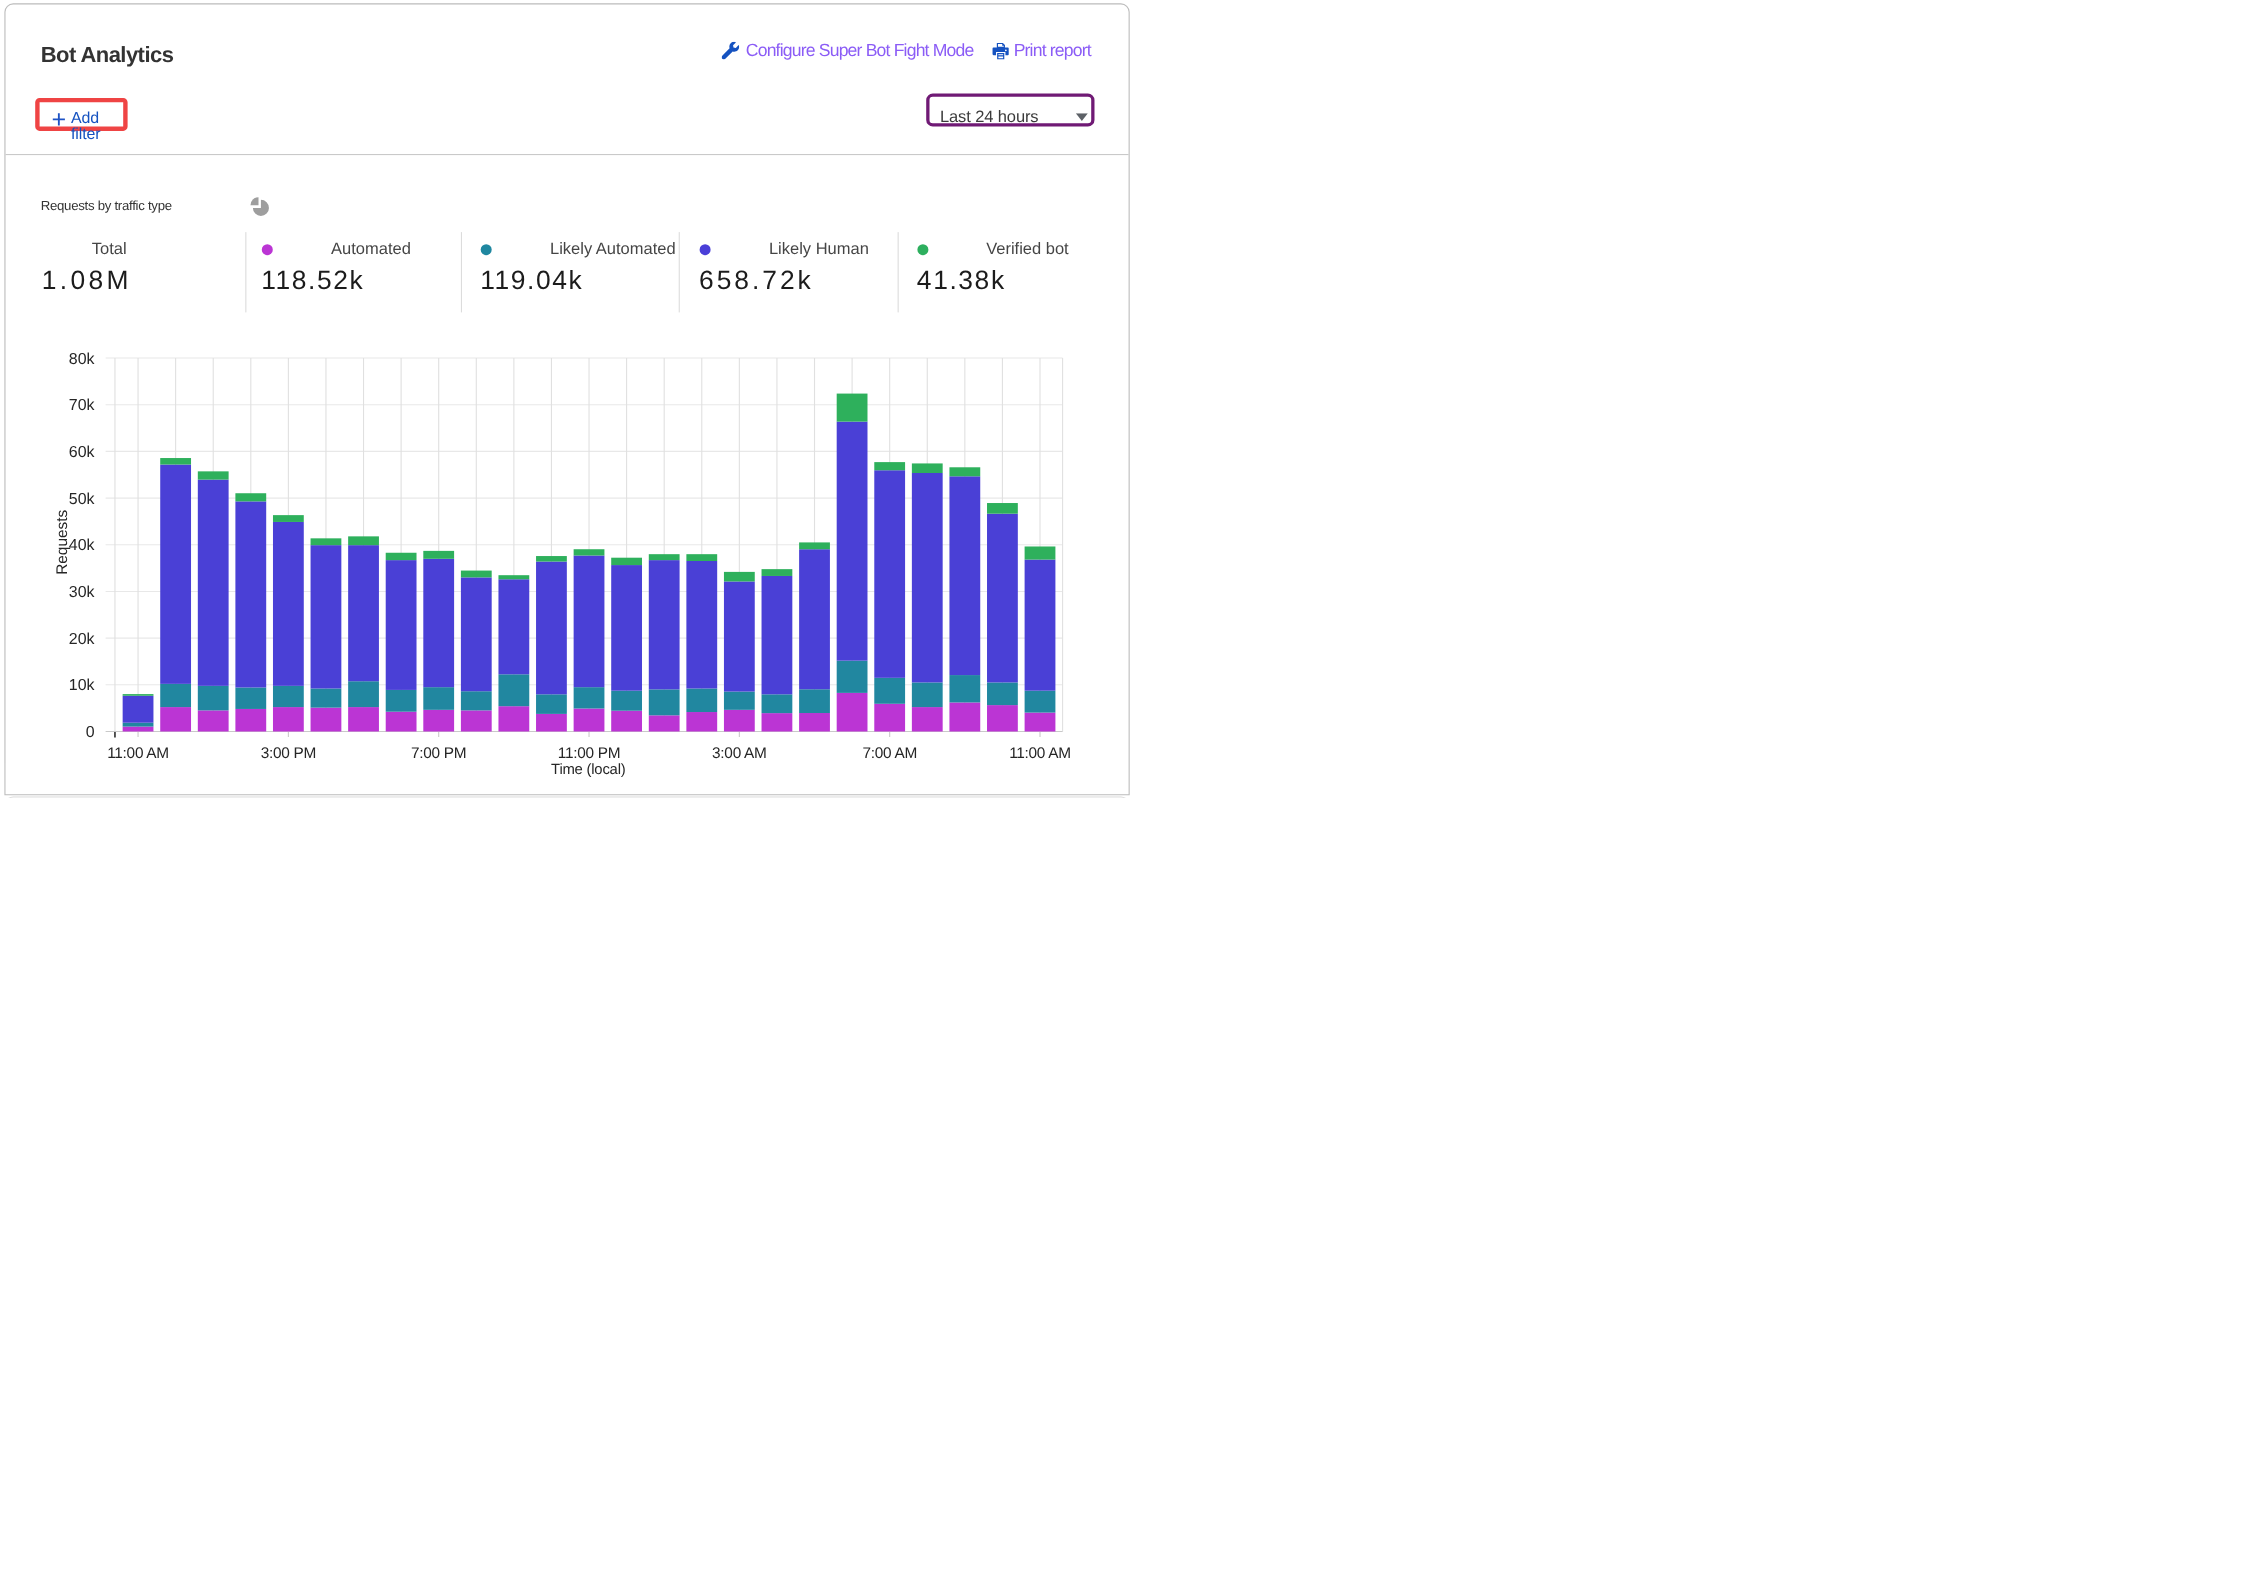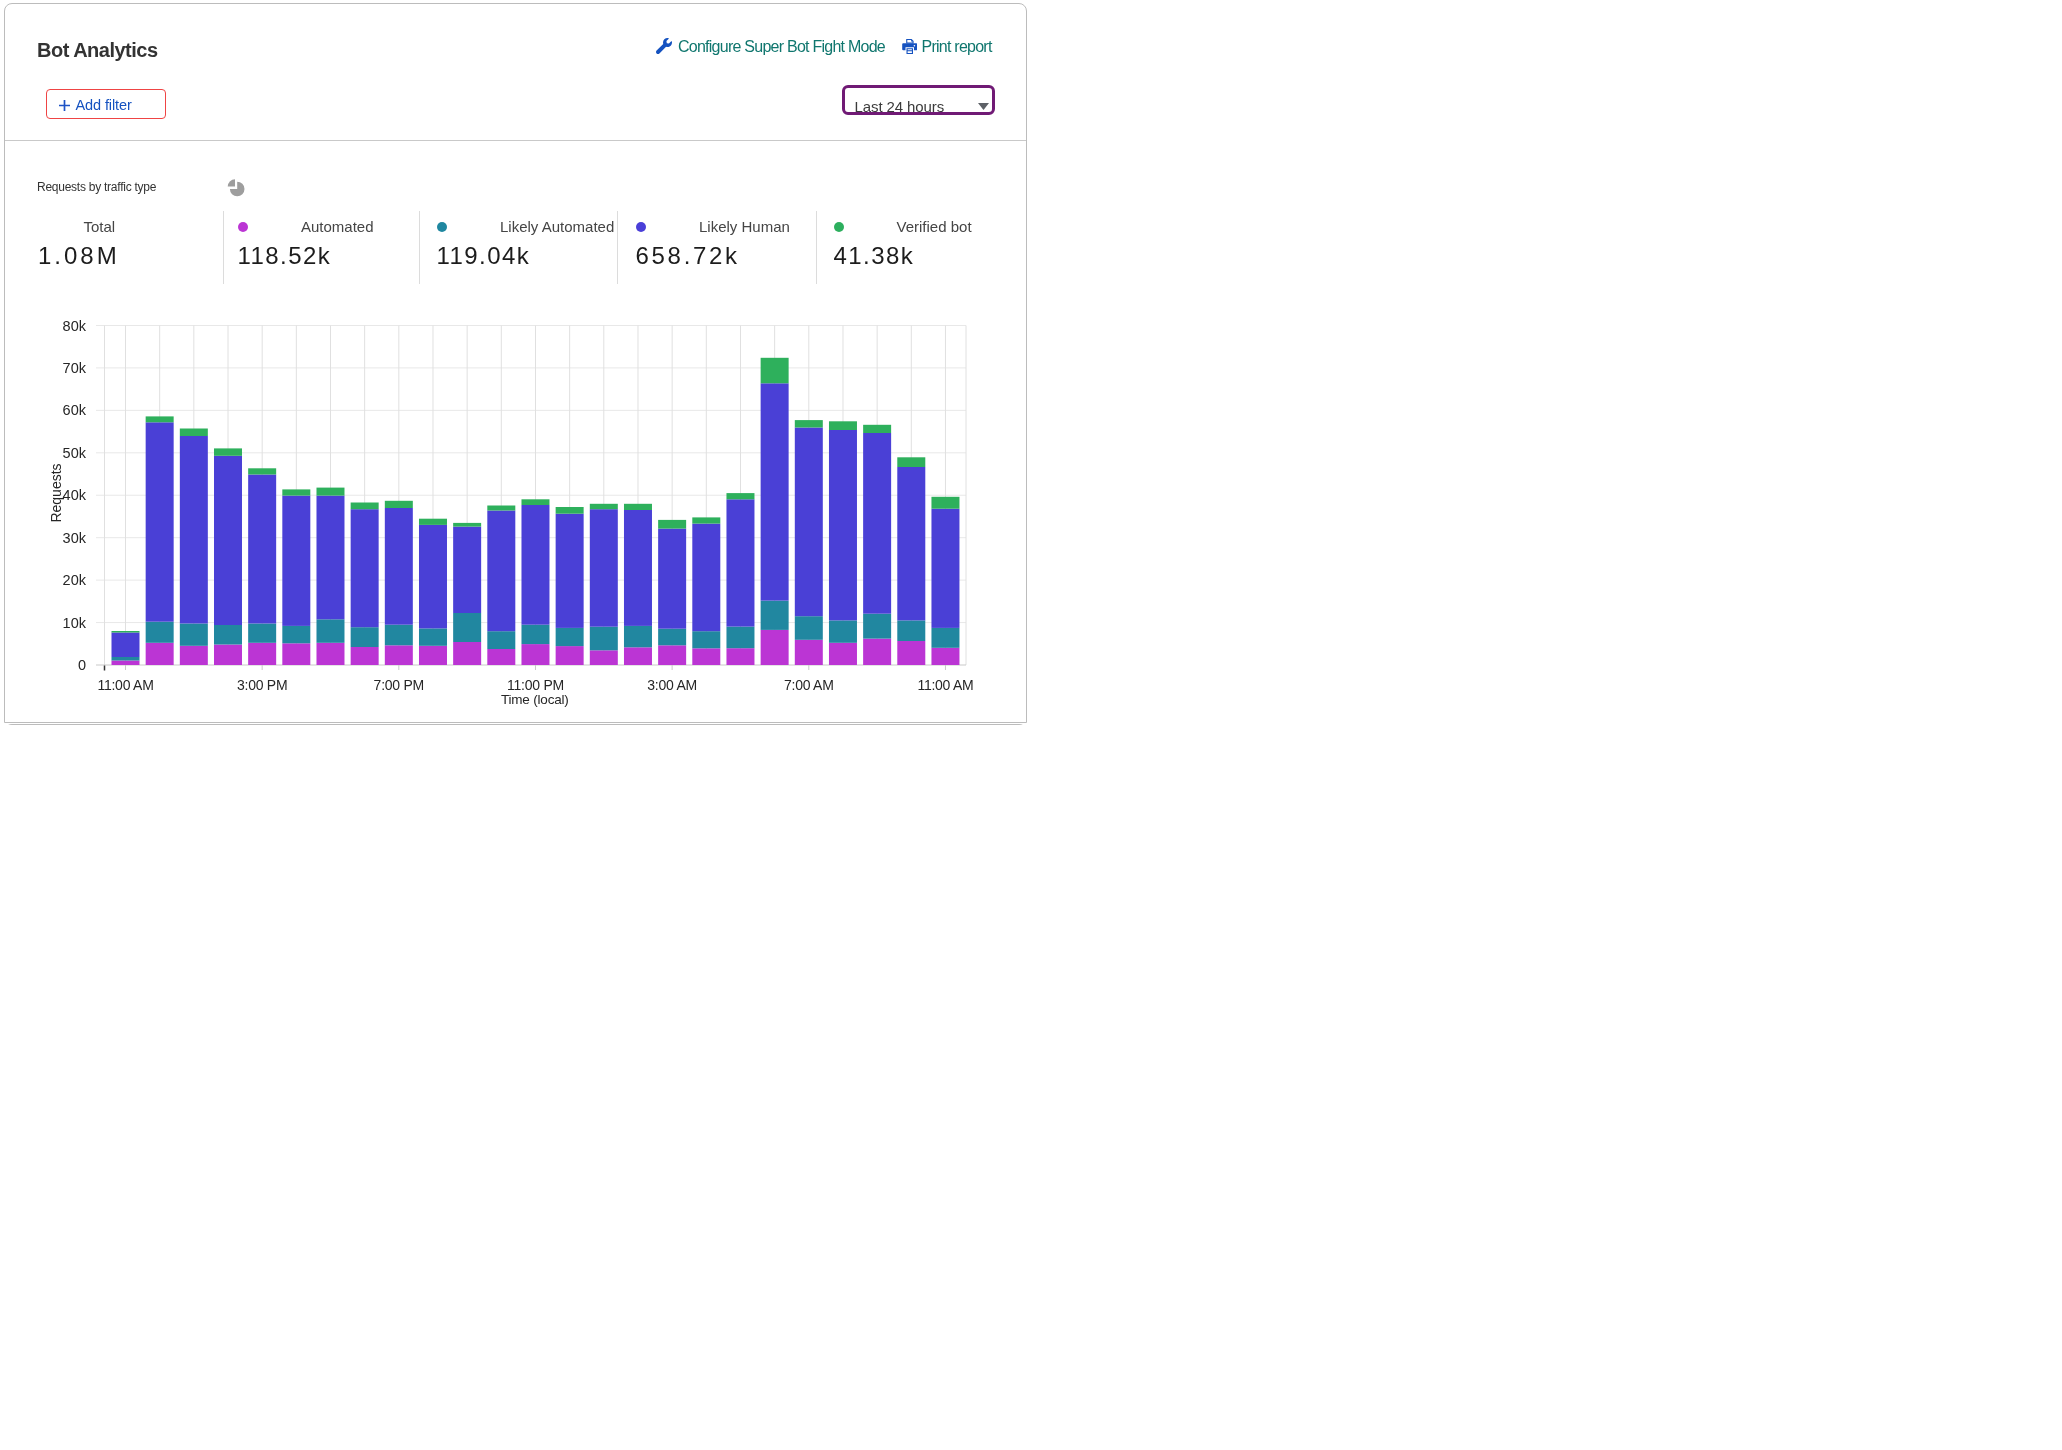--- a/index.html
+++ b/index.html
@@ -1,20 +1,20 @@
 <!DOCTYPE html>
 <html><head><meta charset="utf-8"><style>
 * { margin:0; padding:0; box-sizing:border-box; }
 html,body { width:1031px; height:725px; background:#fff; font-family:"Liberation Sans",sans-serif; position:relative; overflow:hidden; }
 .abs { position:absolute; }
 .card { position:absolute; left:4px; top:3px; width:1023px; height:719.5px; border:1px solid #bcbcbc; border-radius:8px 8px 0 0; }
 .card2 { position:absolute; left:4px; top:724px; width:1023px; height:10px; border:1px solid #bcbcbc; border-bottom:none; border-radius:8px 8px 0 0; }
 .title { position:absolute; left:37px; top:40px; font-size:20px; font-weight:700; color:#333; line-height:1; letter-spacing:-0.5px; }
-.link { position:absolute; top:39.2px; font-size:16px; line-height:1; color:#0f766e; letter-spacing:-0.75px; }
-.addfilter { position:absolute; left:46px; top:88.5px; width:120px; height:30.5px; border:1px solid #ef4444; border-radius:4px; }
+.link { position:absolute; top:39.2px; font-size:16px; line-height:1; color:#8b5cf6; letter-spacing:-0.75px; }
+.addfilter { position:absolute; left:32px; top:88.5px; width:84px; height:30.5px; border:4px solid #ef4444; border-radius:4px; }
 .addfilter .txt { position:absolute; left:28.5px; top:8.3px; font-size:14.5px; line-height:1; color:#1552c0; letter-spacing:-0.1px; }
 .dropdown { position:absolute; left:841.5px; top:85px; width:153px; height:30px; border:3px solid #701a75; border-radius:6px; }
 .dropdown .txt { position:absolute; left:10px; top:10.6px; font-size:15px; line-height:1; color:#3b3b3b; letter-spacing:-0.1px; }
 .divider { position:absolute; left:5px; top:139.5px; width:1021px; height:1px; background:#c9c9c9; }
 .sechead { position:absolute; left:37px; top:180.5px; font-size:12px; font-weight:400; color:#333; line-height:1; letter-spacing:-0.25px; }
 .sep { position:absolute; top:210.5px; width:1px; height:73.5px; background:#dcdcdc; }
 .dot { position:absolute; top:222px; width:10px; height:10px; border-radius:50%; }
 .slab { position:absolute; top:218.9px; font-size:15px; line-height:1; color:#454545;margin-left:44px; }
 .sval { position:absolute; top:244.3px; font-size:24px; font-weight:400; line-height:1; color:#1c1c1c; letter-spacing:1.45px; }
 </style></head>

